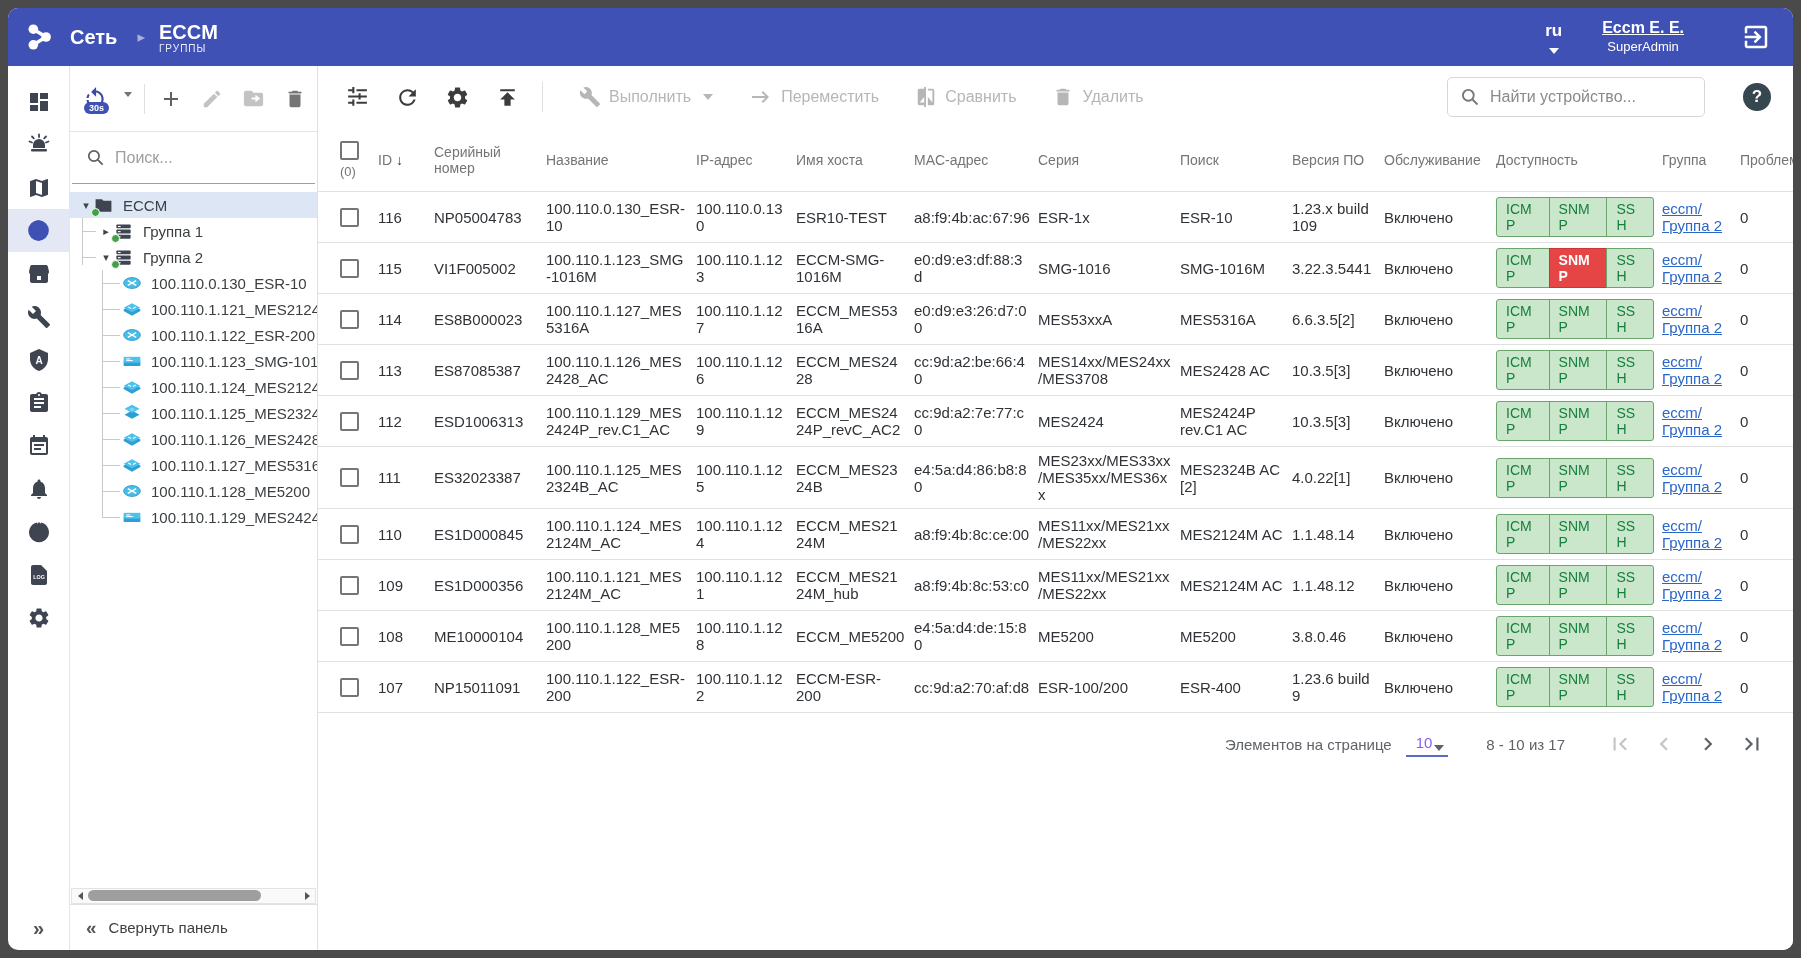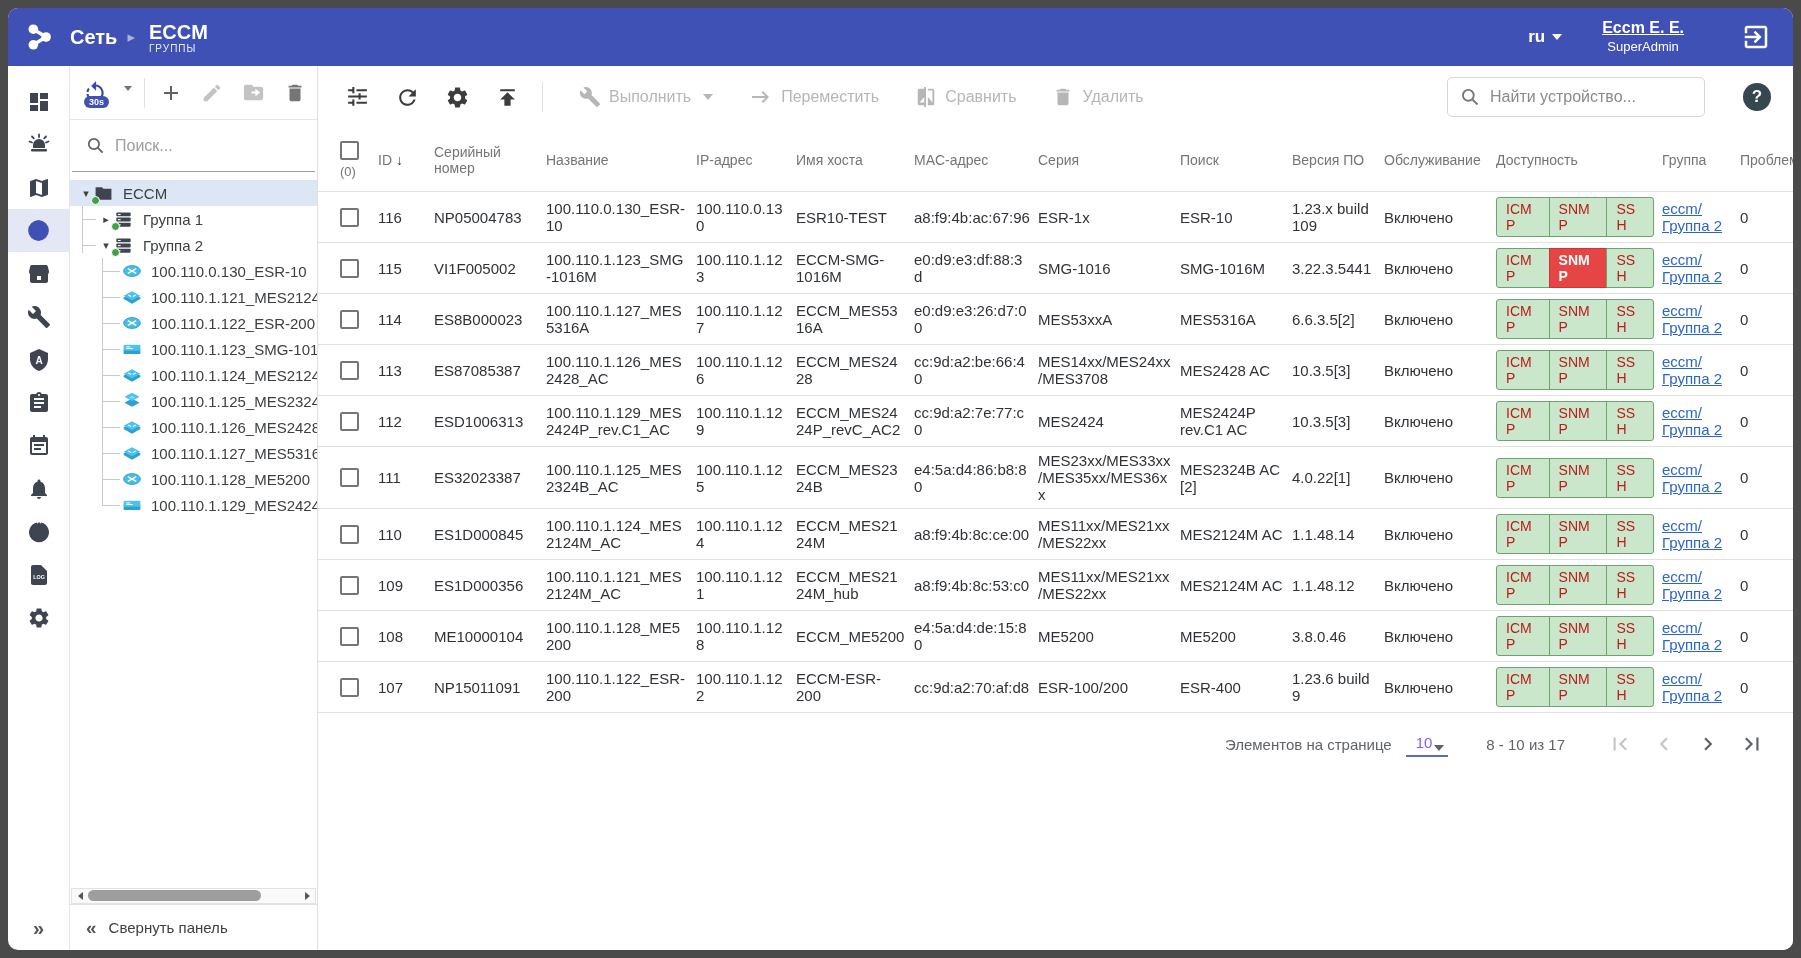--- a/index.html
+++ b/index.html
@@ -2,46 +2,46 @@
 <html><head>
 <meta charset="utf-8">
 <style>
   * { margin:0; padding:0; box-sizing:border-box; }
   html,body { width:1801px; height:958px; background:#4a4a4a; font-family:"Liberation Sans","DejaVu Sans",sans-serif; overflow:hidden; }
   .app { position:absolute; left:8px; top:8px; width:1785px; height:942px; background:#fff; border-radius:10px; overflow:hidden; display:flex; flex-direction:column; }
 
   
   .hdr { height:58px; background:#3f51b5; display:flex; align-items:center; color:#fff; flex:0 0 auto; }
   .hdr .logo { width:62px; display:flex; justify-content:center; }
-  .hdr .crumb { font-size:20px; font-weight:bold; margin-right:10px; }
+  .hdr .crumb { font-size:20px; font-weight:bold; margin-right:20px; }
   .hdr .crumb-arrow { color:rgba(255,255,255,.55); font-size:15px; margin-right:14px; }
   .hdr .title-wrap { display:flex; flex-direction:column; line-height:1.1; }
   .hdr .title { font-size:20px; font-weight:bold; }
   .hdr .subtitle { font-size:10px; letter-spacing:1px; opacity:.9; }
   .hdr .spacer { flex:1; }
-  .lang { display:flex; align-items:center; gap:7px; font-size:17px; font-weight:bold; margin-right:40px; cursor:pointer; }
+  .lang { display:flex; align-items:center; gap:7px; font-size:17px; font-weight:bold; margin-right:40px; cursor:pointer;flex-direction:column; }
   .caret { width:0; height:0; border-left:5px solid transparent; border-right:5px solid transparent; border-top:6px solid #fff; }
   .user { display:flex; flex-direction:column; align-items:center; margin-right:57px; line-height:1.3; }
   .user .uname { font-size:16px; font-weight:bold; text-decoration:underline; cursor:pointer; }
   .user .urole { font-size:13px; }
   .logout { margin-right:22px; cursor:pointer; display:flex; }
 
   .main { flex:1; display:flex; min-height:0; }
 
   
   .rail { width:62px; border-right:1px solid #e4e4e4; display:flex; flex-direction:column; align-items:center; padding-top:14px; position:relative; flex:0 0 auto; }
   .rail .ric { width:62px; height:43px; display:flex; align-items:center; justify-content:center; cursor:pointer; color:#3e4450; }
   .rail .ric svg { fill:#3e4450; }
   .rail .ric.active { background:#e4e8f5; }
   .rail .ric.active svg { fill:#3f51b5; stroke:#3f51b5; }
   .rail-expand { position:absolute; bottom:10px; font-size:20px; color:#555; cursor:pointer; font-weight:bold; }
 
   
   .panel { width:248px; border-right:1px solid #e0e0e0; display:flex; flex-direction:column; position:relative; flex:0 0 auto; }
-  .panel-toolbar { height:54px; border-bottom:1px solid #e6e6e6; display:flex; align-items:center; padding:0 6px 0 12px; gap:10px; }
+  .panel-toolbar { height:66px; border-bottom:1px solid #e6e6e6; display:flex; align-items:center; padding:0 6px 0 12px; gap:10px; }
   .refresh-ctl { display:flex; align-items:flex-end; cursor:pointer; position:relative; }
   .refresh-ctl .badge30 { position:absolute; left:2px; bottom:-2px; background:#3f51b5; color:#fff; font-size:9px; font-weight:bold; padding:1px 5px; border-radius:7px; }
   .small-caret { width:0; height:0; border-left:4.5px solid transparent; border-right:4.5px solid transparent; border-top:5.5px solid #757575; margin:0 2px 8px 6px; }
   .vdiv { width:1px; height:30px; background:#e0e0e0; }
   .ptb-ic { display:flex; align-items:center; justify-content:center; width:34px; height:34px; cursor:pointer; }
   .panel-search { height:52px; display:flex; align-items:center; padding:0 14px; border-bottom:1px solid #9e9e9e; margin:0 2px; gap:10px; }
   .panel-search input { border:none; outline:none; font-size:16px; color:#424242; width:160px; font-family:inherit; }
   .panel-search input::placeholder { color:#9e9e9e; }
 
   .tree { flex:1; position:relative; padding-top:8px; overflow:hidden; }
@@ -81,21 +81,21 @@
   .thead { min-height:64px; border-bottom:1px solid #e0e0e0; color:#757575; font-size:14px; align-items:center; }
   .thead .hc { padding:6px 8px 6px 0; }
   .thead .hc:first-child { padding-left:22px; }
   .sort-arrow { font-size:14px; color:#424242; margin-left:4px; }
   .selcount { margin-top:4px; font-size:13px; }
   .cb { width:19px; height:19px; border:2px solid #757575; border-radius:2px; background:#fff; cursor:pointer; }
   .trowt { border-bottom:1px solid #e0e0e0; min-height:50px; align-items:center; font-size:15px; color:#2f3337; }
   .trowt .c { padding:5px 8px 5px 0; overflow-wrap:anywhere; }
   .trowt .c:first-child { padding-left:22px; }
   .badges { display:inline-flex; }
-  .badge { border:1px solid #6ba56b; background:#cbe7cb; color:#b91c1c; font-size:14px; padding:3px 9px; margin-left:-1px; }
+  .badge { border:1px solid #6ba56b; background:#cbe7cb; color:#15803d; font-size:14px; padding:3px 9px; margin-left:-1px; }
   .badge:first-child { border-radius:3px 0 0 3px; margin-left:0; }
   .badge:last-child { border-radius:0 3px 3px 0; }
   .badge.fail { background:#e64545; border-color:#cf3434; color:#fff; font-weight:bold; }
   .glink { color:#2b66c9; text-decoration:underline; cursor:pointer; }
 
   .pagination { display:flex; align-items:center; justify-content:flex-end; padding:16px 26px 0 0; gap:14px; color:#5f6368; font-size:15px; }
   .pp-sel { display:flex; align-items:flex-end; gap:2px; border-bottom:2px solid #5c6bc0; padding:2px 4px 4px 10px; margin-right:24px; color:#8b5cf6; cursor:pointer; }
   .pp-sel .dcaret { width:0;height:0;border-left:5px solid transparent;border-right:5px solid transparent;border-top:6px solid #5f6368; }
   .pg-range { margin-right:26px; }
   .pg-ic { width:30px; height:30px; display:flex; align-items:center; justify-content:center; cursor:pointer; }

